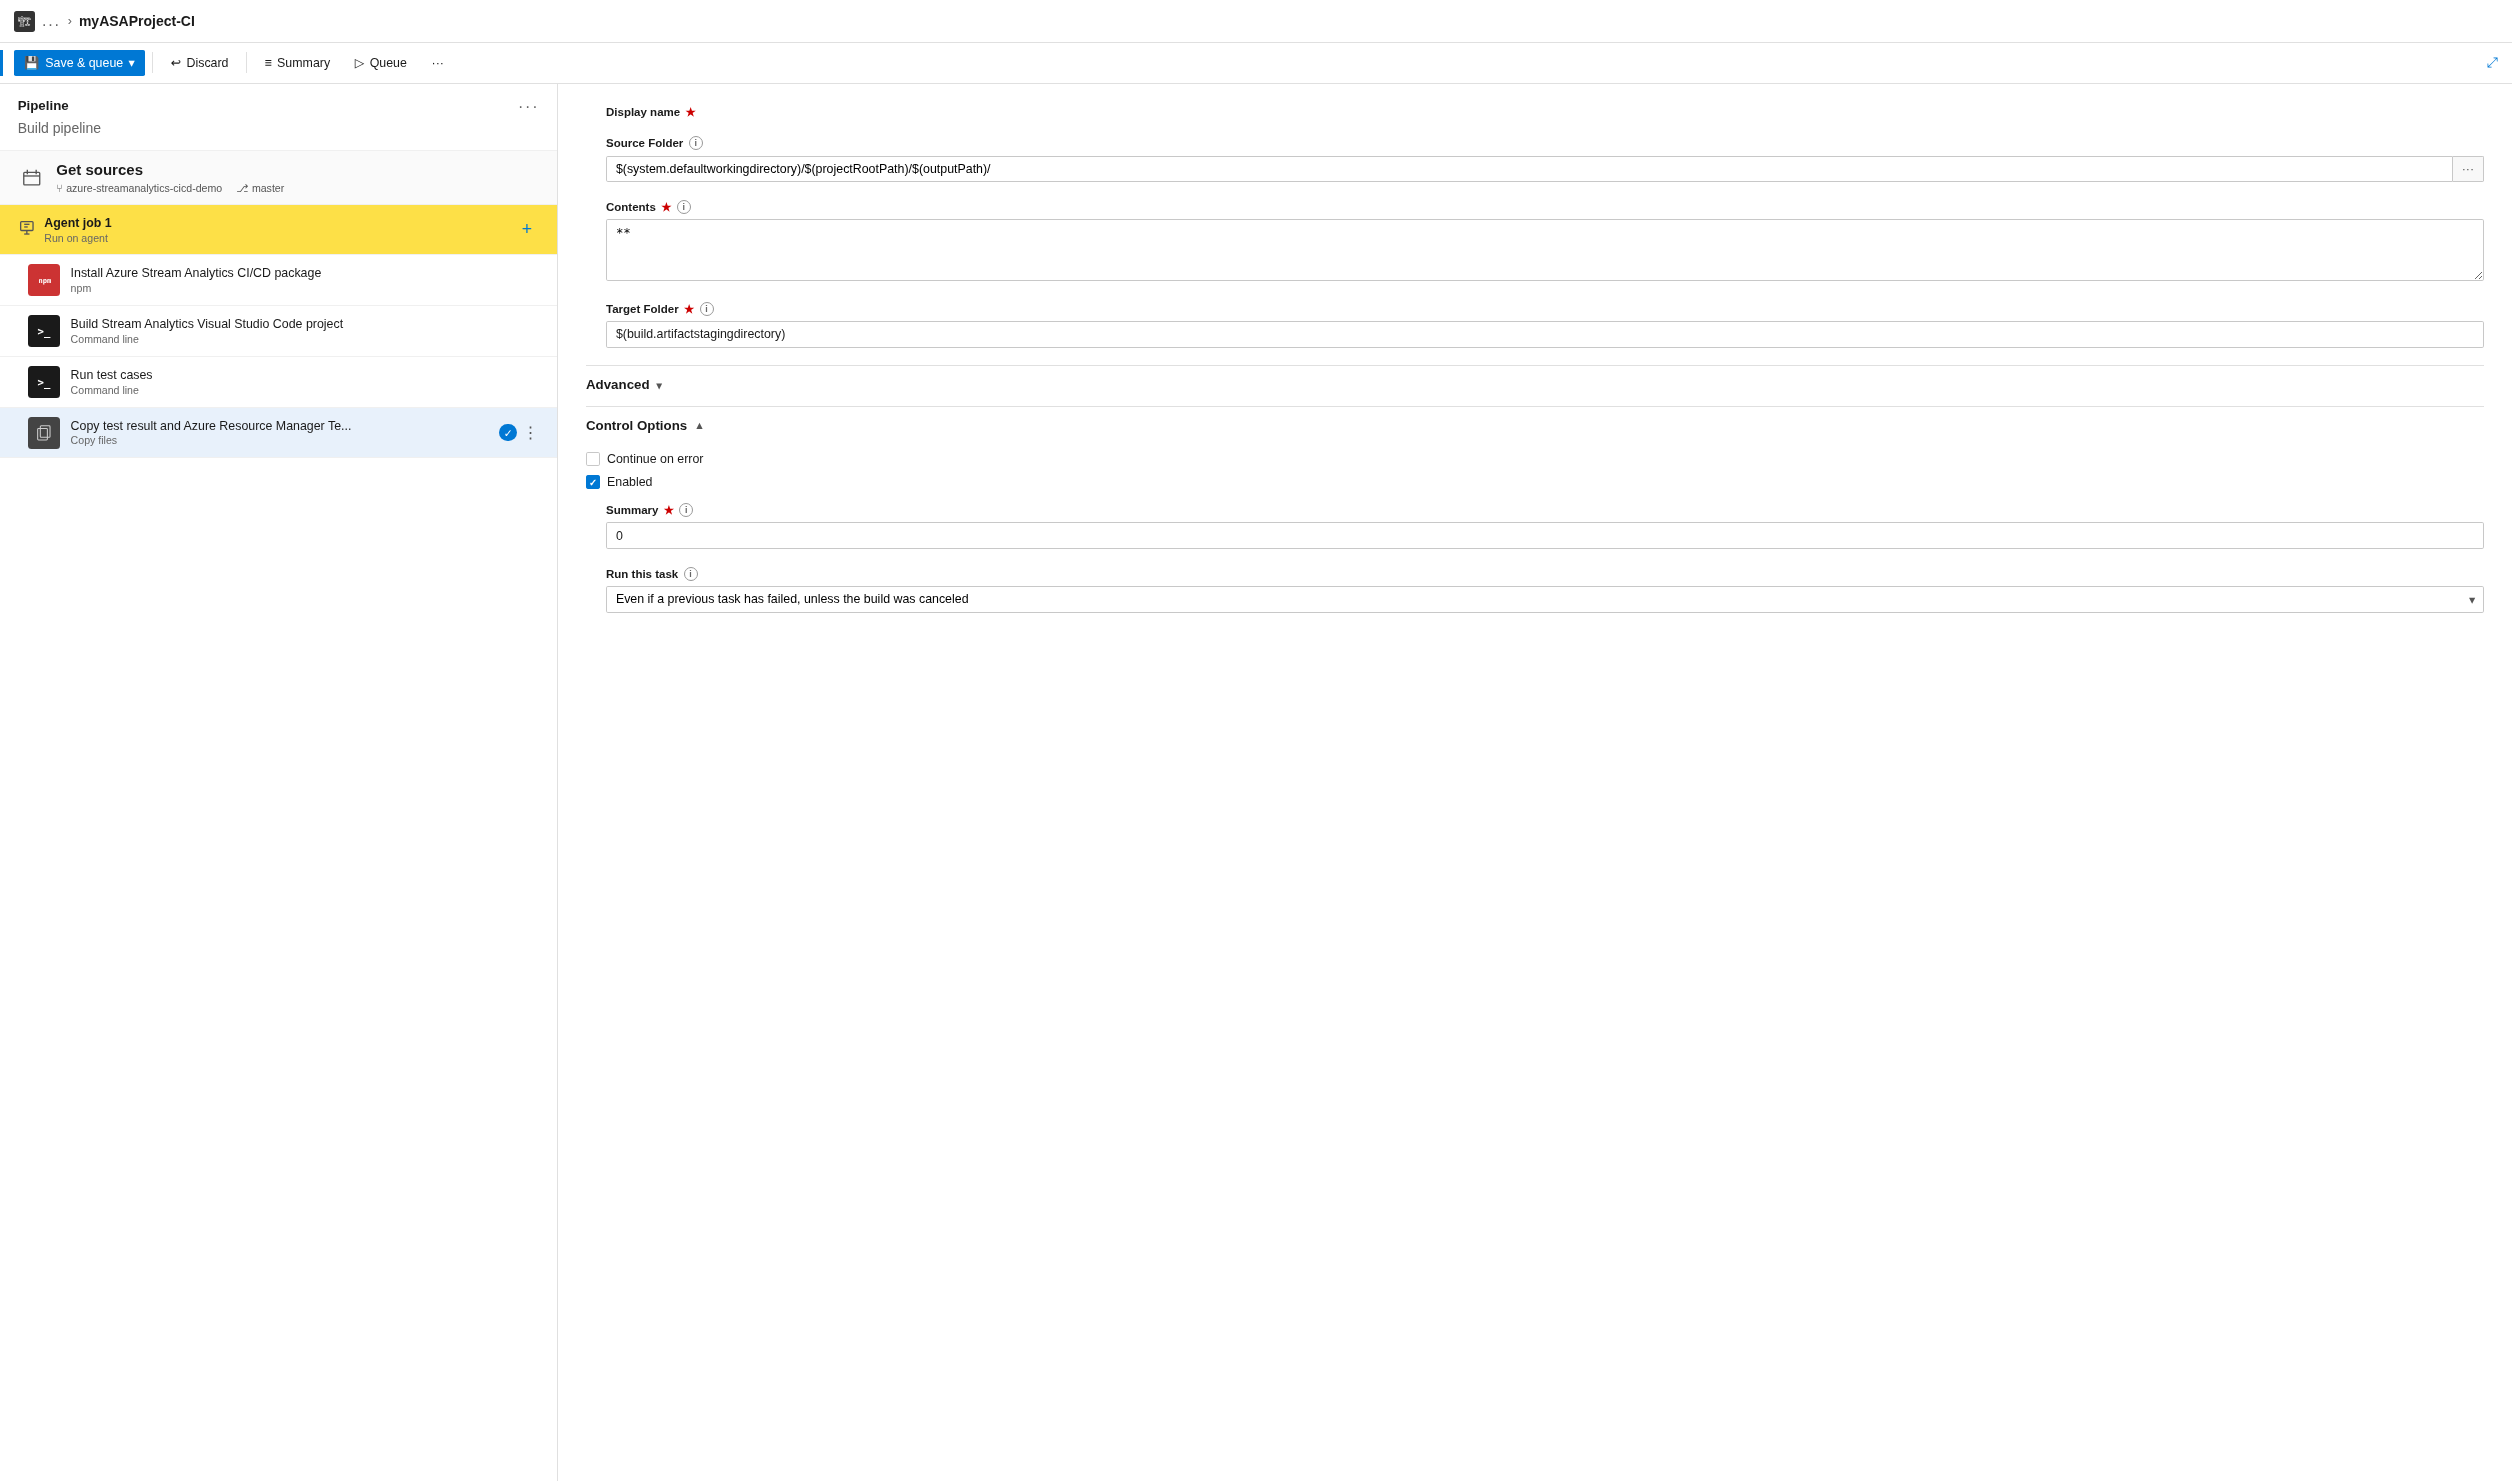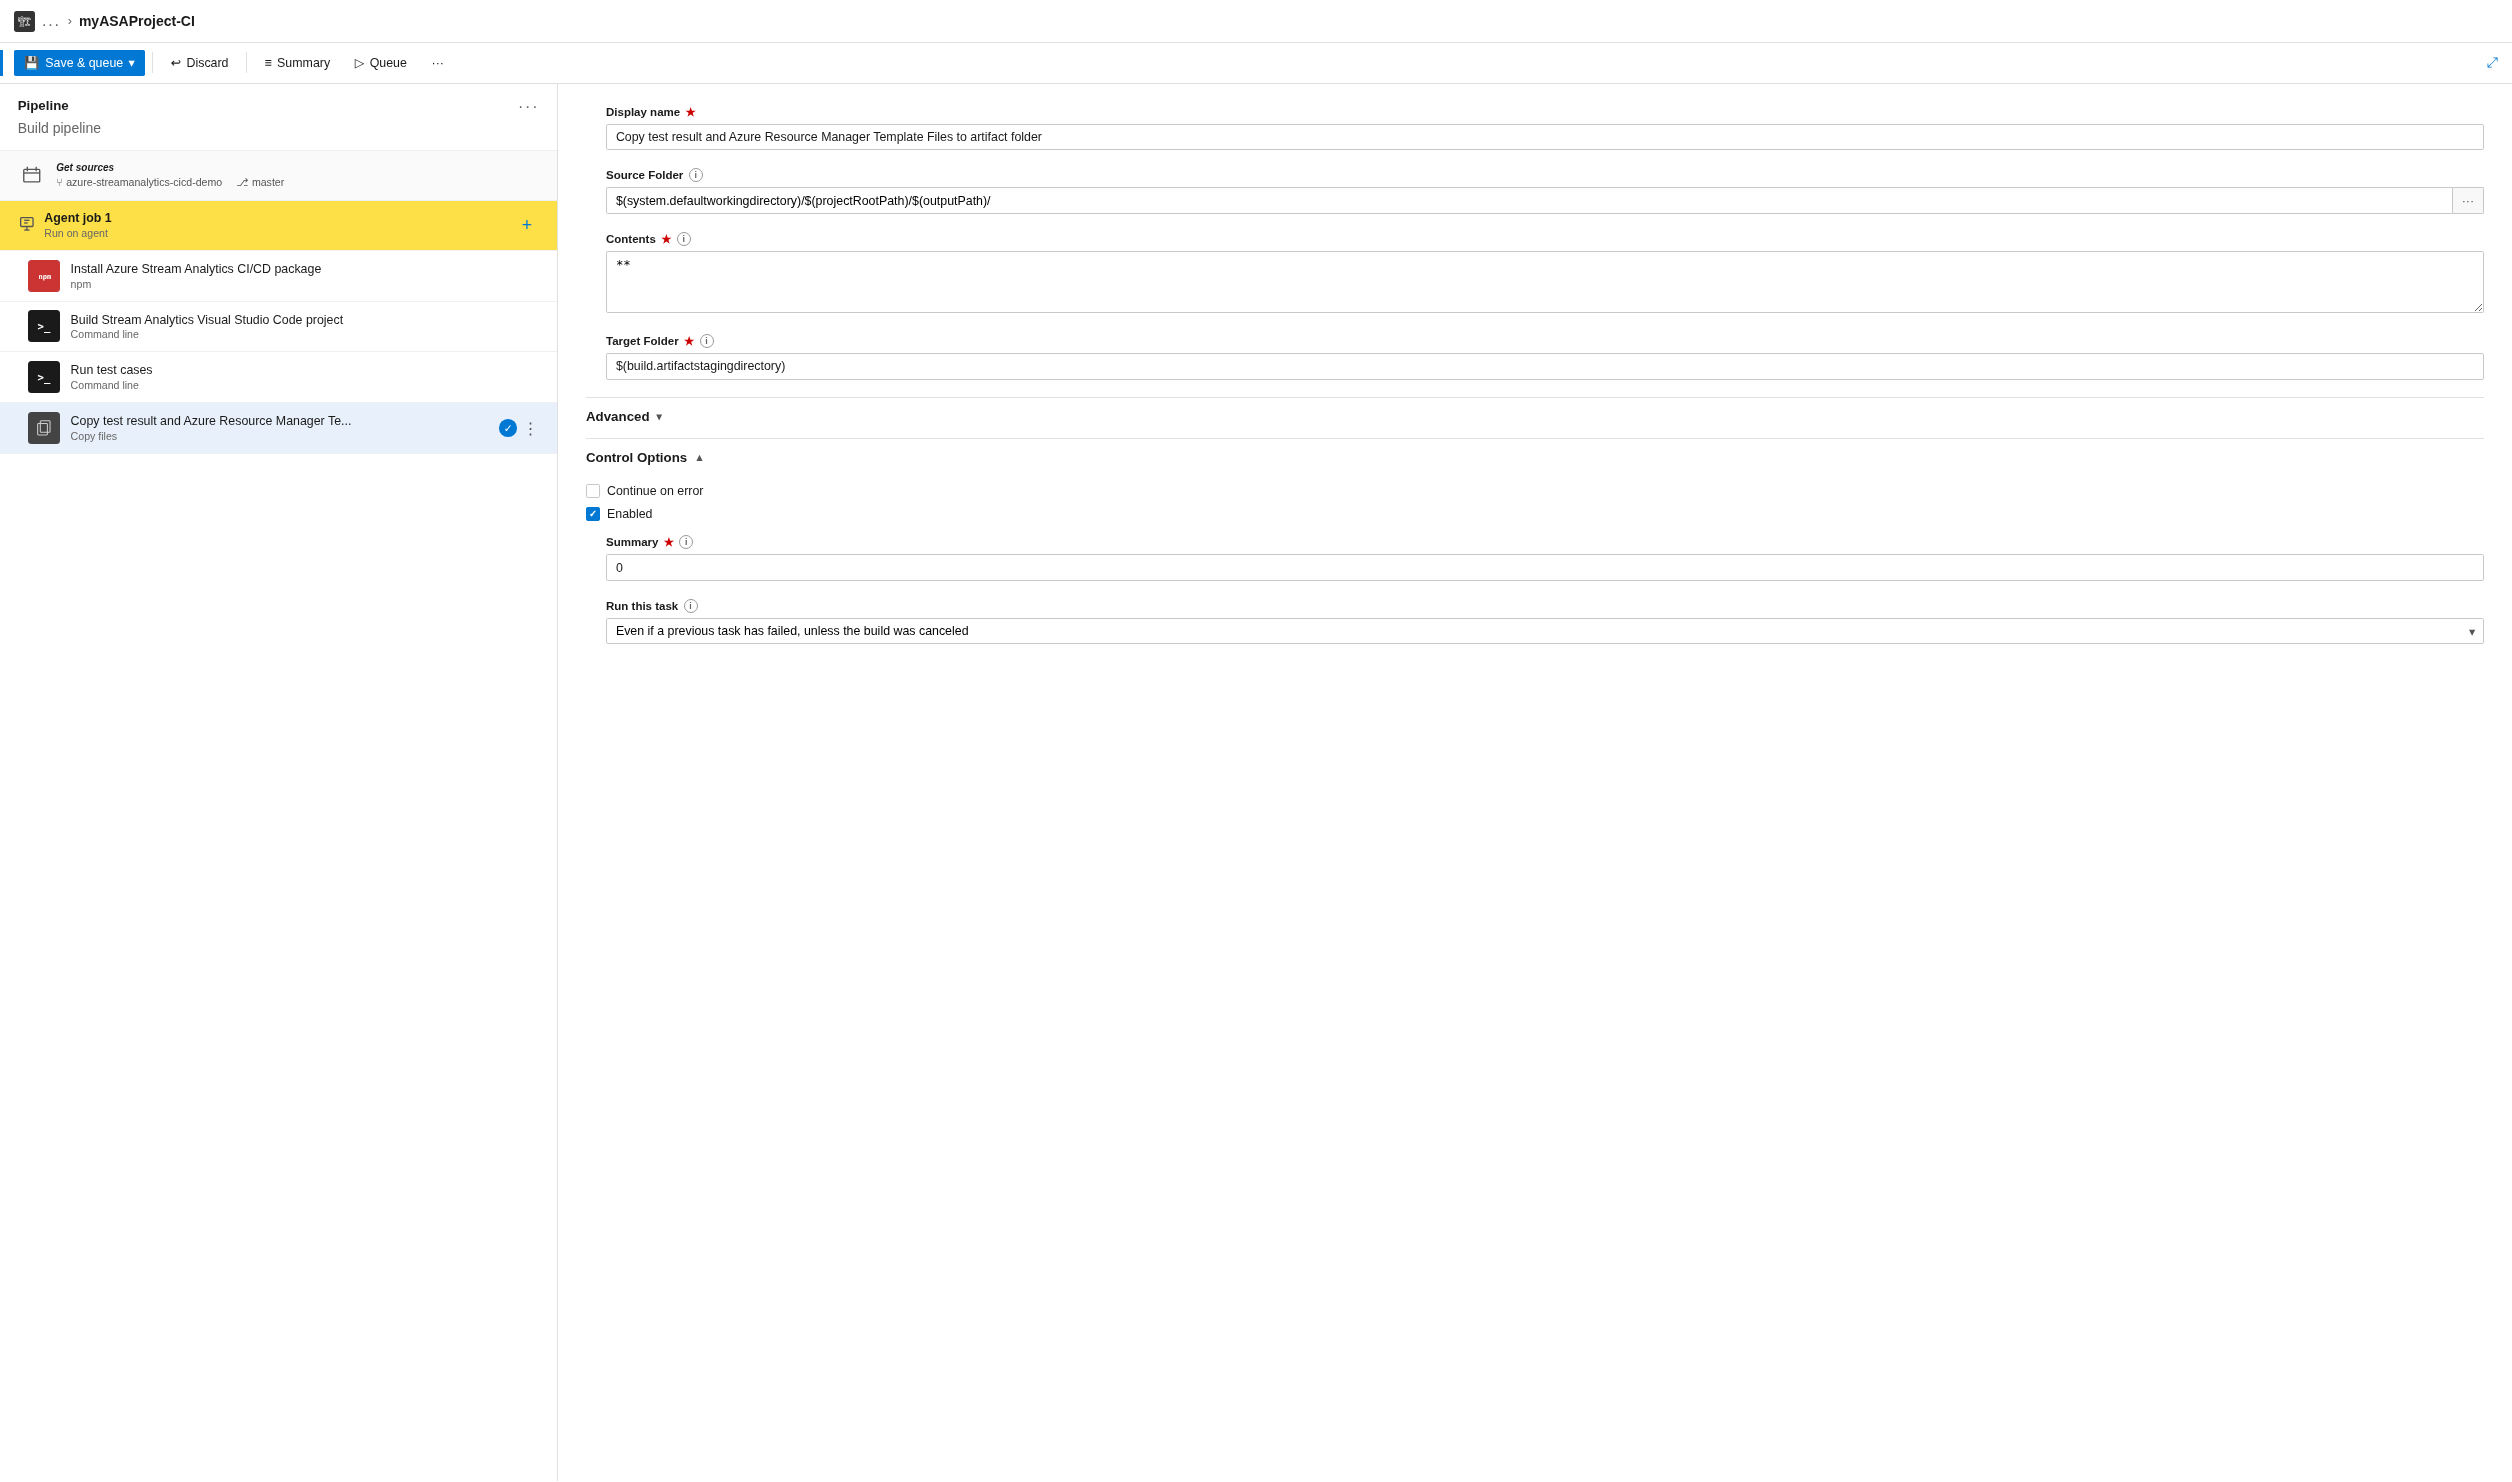--- a/index.html
+++ b/index.html
@@ -90,21 +90,21 @@
       padding: 10.6px 17.7px;
       border-bottom: 0.9px solid #f0f0f0;
       background: #fafafa;
     }
     .get-sources-icon {
       width: 28px; height: 28px;
       display: flex; align-items: center; justify-content: center;
       margin-right: 10.6px; color: #555; font-size: 14px;
     }
     .get-sources-info { flex: 1; }
-    .get-sources-title { font-weight: 600; font-size: 10px; font-style: italic; }
+    .get-sources-title { font-weight: 600; font-size: 15px; }
     .get-sources-meta { display: flex; gap: 14px; margin-top: 3.5px; font-size: 10.6px; color: #555; }
     .get-sources-meta-item { display: flex; align-items: center; gap: 3.5px; }
 
     
     .agent-job-row {
       display: flex; align-items: center; justify-content: space-between;
       padding: 10.6px 17.7px;
       border-bottom: 0.9px solid #f0f0f0;
       background: #fde047;
     }
@@ -403,21 +403,20 @@
 
   </div>
 
   <div class="right-panel">
 
     <div class="field-group">
       <div class="field-label">
         <span>Display name</span>
         <span class="required-star">★</span>
       </div>
-      <input type="text" class="field-input" value="Copy test result and Azure Resource Manager Template Files to artifact folder" style="">
     </div>
 
     <div class="field-group">
       <div class="field-label">
         <span>Source Folder</span>
         <span class="info-icon">i</span>
       </div>
       <div class="field-input-row">
         <input type="text" class="field-input-with-btn" value="$(system.defaultworkingdirectory)/$(projectRootPath)/$(outputPath)/" style="">
         <button class="field-input-btn">···</button>

